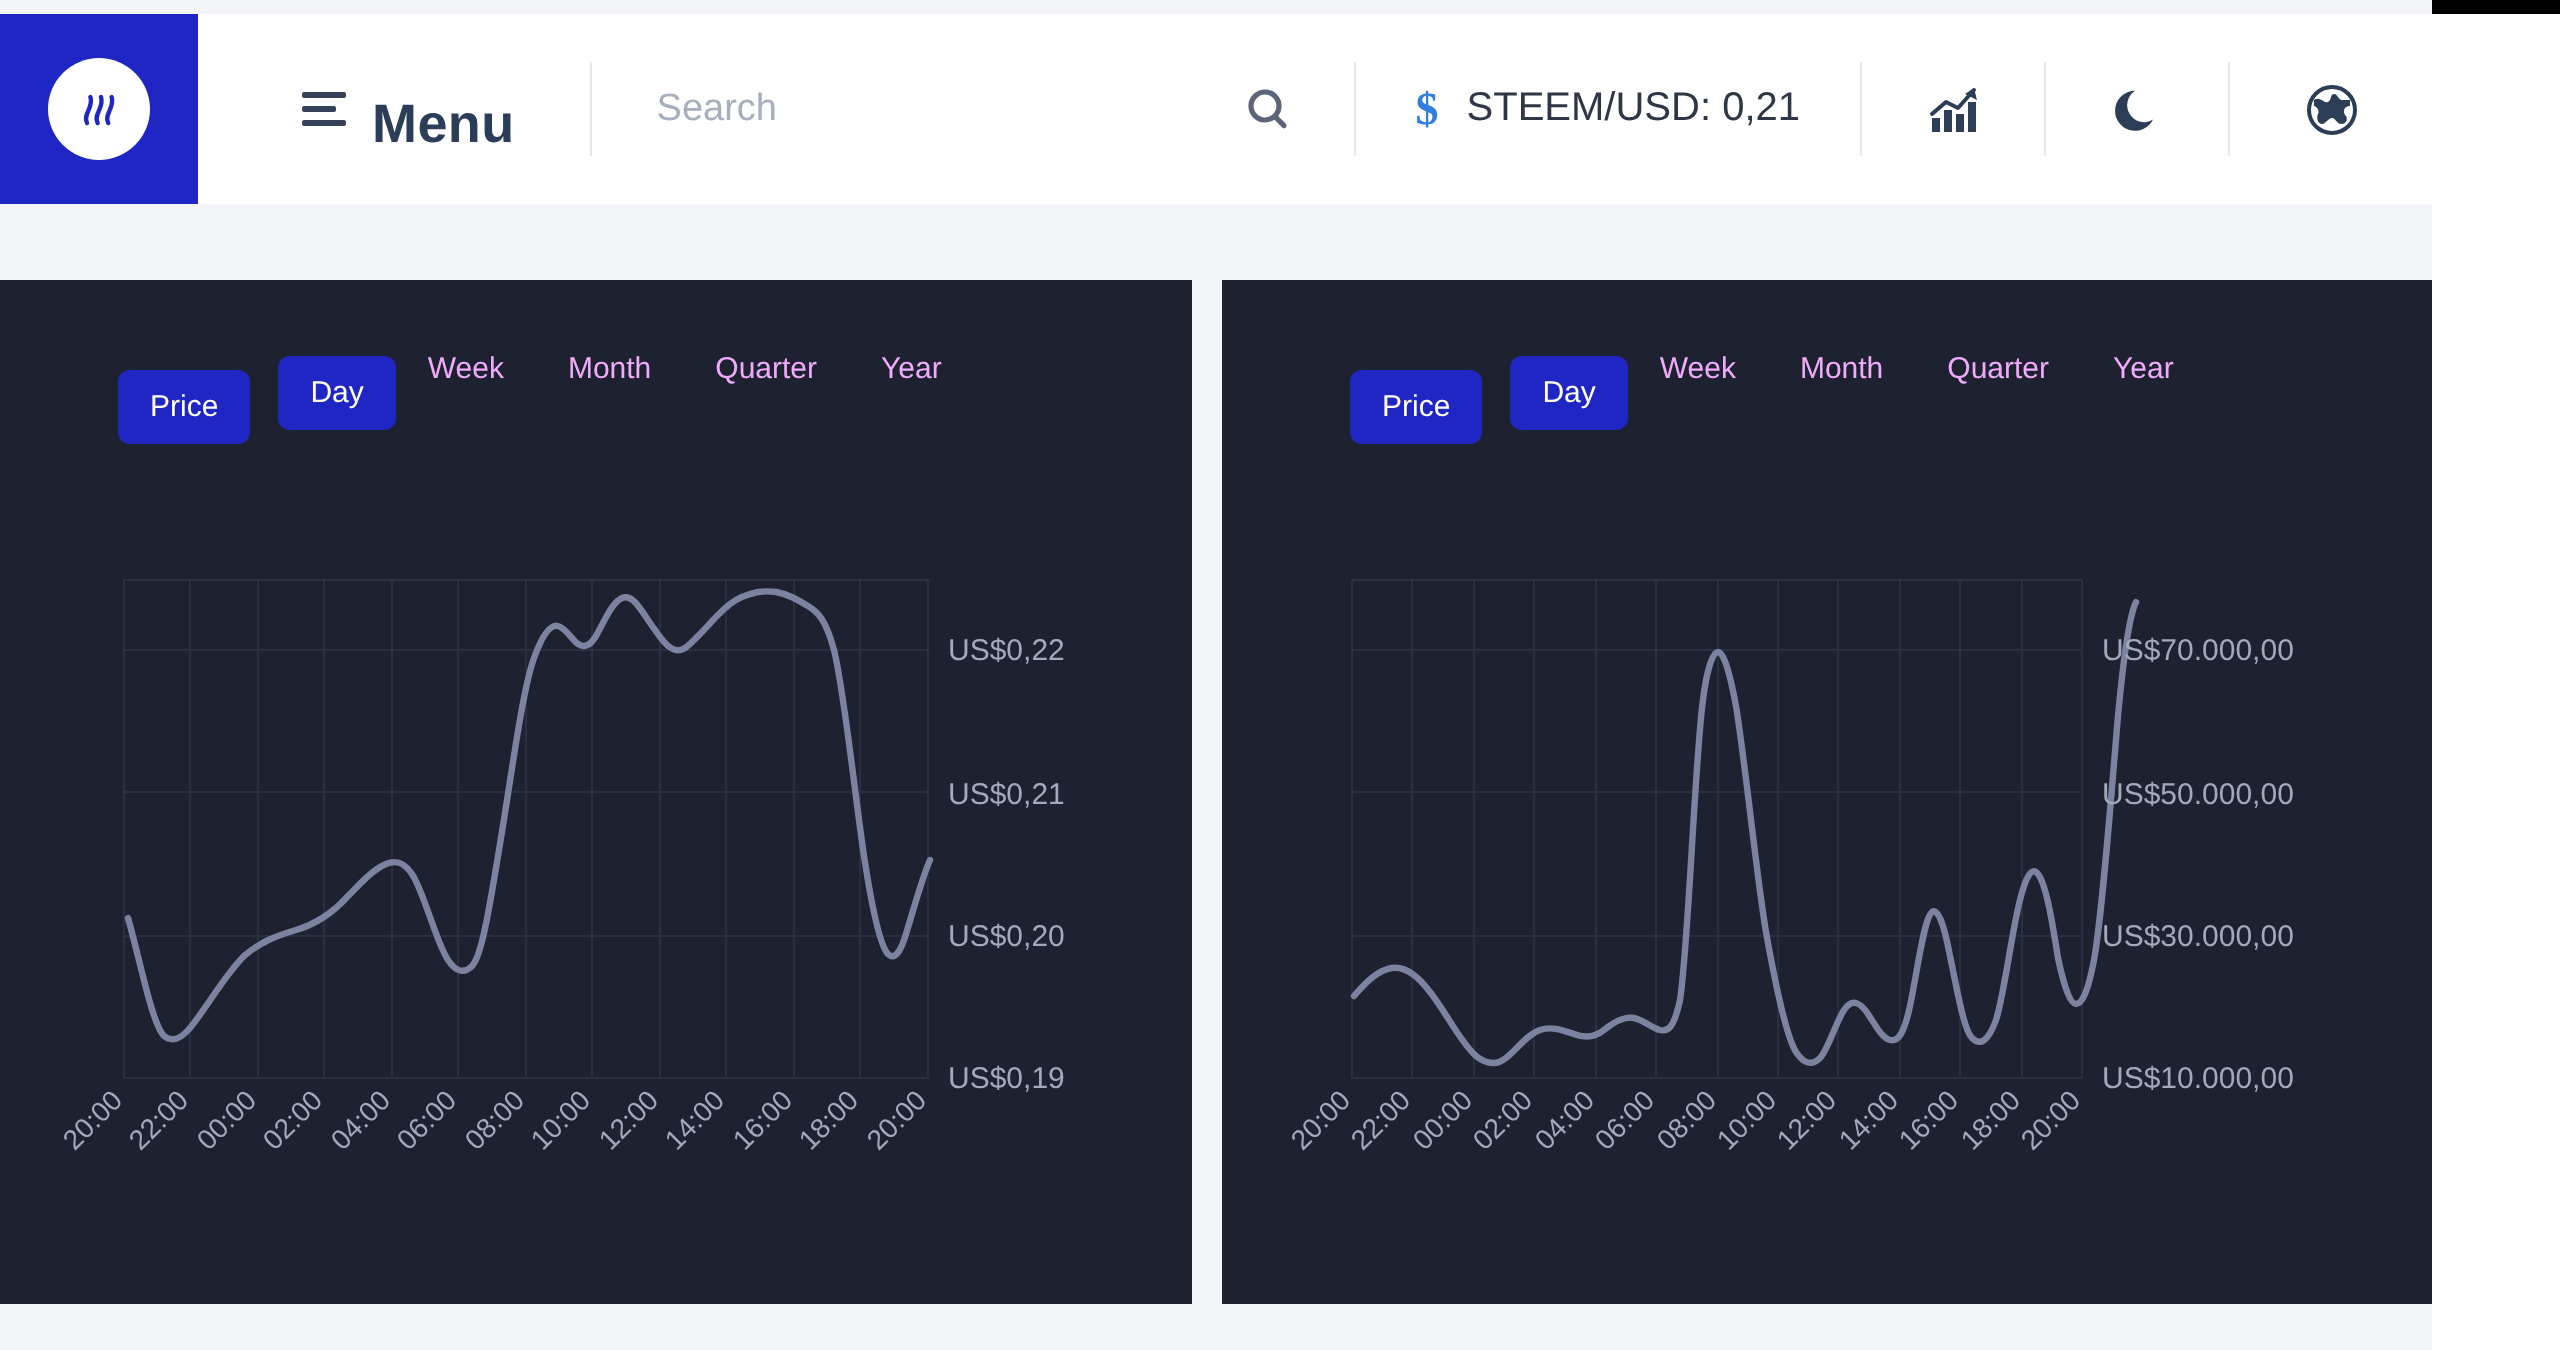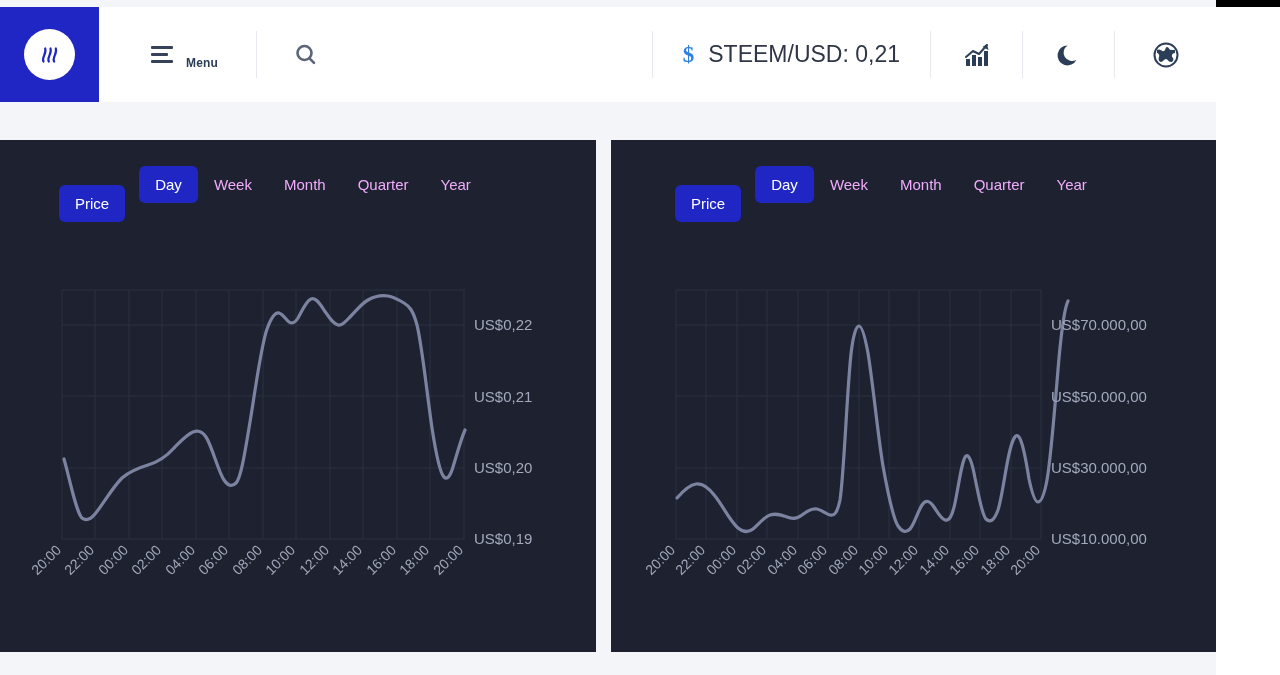--- a/index.html
+++ b/index.html
@@ -34,39 +34,39 @@
   }
   .menu-group {
     display: flex; align-items: center; gap: 13px;
     padding: 0 38px 0 52px;
   }
   .menu-icon { display: flex; flex-direction: column; gap: 4px; align-items: flex-start; }
   .menu-icon i { display: block; height: 3px; background: #36415a; border-radius: 1px; }
   .menu-icon i:nth-child(1) { width: 22px; }
   .menu-icon i:nth-child(2) { width: 17px; }
   .menu-icon i:nth-child(3) { width: 22px; }
-  .menu-label { font-size: 12px; font-weight: bold; color: #2c3e57; letter-spacing: .2px; margin-top: 16px; }
+  .menu-label { font-size: 27px; font-weight: bold; color: #2c3e57; letter-spacing: .2px; margin-top: 16px; }
   .vdiv { width: 1px; background: #e6e8ee; margin: 24px 0; flex: 0 0 1px; }
   .search-wrap {
     flex: 1 1 auto; display: flex; align-items: center; justify-content: space-between;
     padding: 0 26px 0 32px; min-width: 0;
   }
   .search-input {
     border: none; outline: none; background: transparent;
     font-family: "Liberation Sans", sans-serif; font-size: 19px; color: #3a4252;
     width: 100%; padding: 6px 0;
   }
   .search-input::placeholder { color: #a7aebd; }
   .search-btn { background: none; border: none; cursor: pointer; padding: 4px; line-height: 0; }
   .price-group {
     display: flex; align-items: center; gap: 14px; padding: 0 30px;
     flex: 0 0 auto;
   }
   .dollar { color: #2f7fe0; font-size: 23px; font-weight: bold; font-family: "Liberation Serif", serif; }
-  .price-text { font-size: 23px; color: #2f3747; white-space: nowrap; }
+  .price-text { font-size: 20px; color: #2f3747; white-space: nowrap; }
   .icon-btn {
     flex: 0 0 auto; width: 91px; display: flex; align-items: center; justify-content: center;
     background: none; border: none; cursor: pointer;
   }
   .icon-btn.globe { width: 101px; }
   .subbar {
     position: absolute; left: 0; top: 102px; width: 1216px; height: 38px;
     background: #f4f5f9;
   }
   
@@ -91,21 +91,21 @@
   .metric-pill { margin-top: 19px; }
   .range-tabs {
     display: flex; flex-wrap: wrap; align-items: flex-start;
     margin-left: 14px; max-width: 360px; row-gap: 3px;
   }
   .range-tab {
     background: none; border: none; border-radius: 6px;
     font-family: "Liberation Sans", sans-serif; font-size: 15px;
     color: #f0abfc; padding: 10px 16px; cursor: pointer; white-space: nowrap;
   }
-  .range-tab.active { background: #1f26c4; color: #ffffff; }
+  .range-tab.active { background: #1f26c4; color: #ffffff; margin-top: 12px; }
   .plot { position: absolute; left: 0; top: 0; width: 100%; height: 100%; }
   .tick-y {
     fill: #a3a9bc; font-family: "Liberation Sans", sans-serif; font-size: 15px;
   }
   .tick-x {
     fill: #a3a9bc; font-family: "Liberation Sans", sans-serif; font-size: 14px;
   }
   .grid-line { stroke: #2b3040; stroke-width: 1; }
   .series-line { fill: none; stroke: #7c83a0; stroke-width: 3.2; stroke-linecap: round; stroke-linejoin: round; }
   .footer-strip {
@@ -139,20 +139,21 @@
         <i></i>
           <i></i>
           <i></i>
       </span>
       <span class="menu-label">Menu</span>
     </div>
 
     <div class="vdiv"></div>
 
     <div class="search-wrap">
+      <input class="search-input" type="text" placeholder="Search" style="">
       <button class="search-btn">
         <svg width="26" height="26" viewBox="0 0 26 26">
           <circle cx="11.5" cy="11" r="7" stroke="#5c6578" stroke-width="2.6" fill="none"></circle>
           <line x1="16.8" y1="16.6" x2="21" y2="20.8" stroke="#5c6578" stroke-width="2.6" stroke-linecap="round"></line>
         </svg>
       </button>
     </div>
 
     <div class="vdiv"></div>
 

